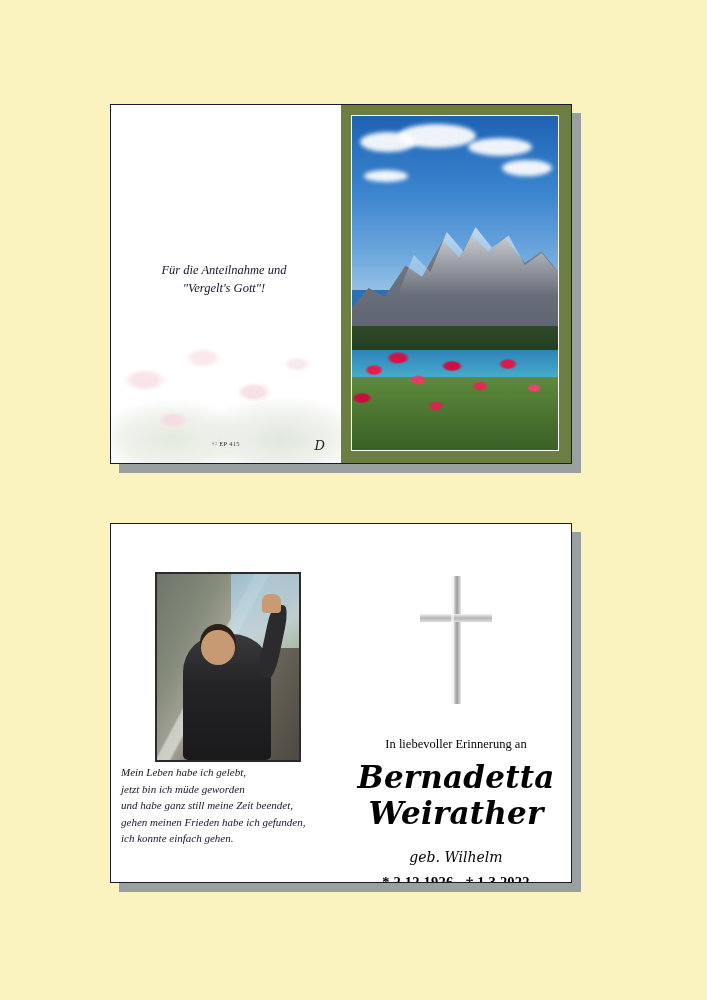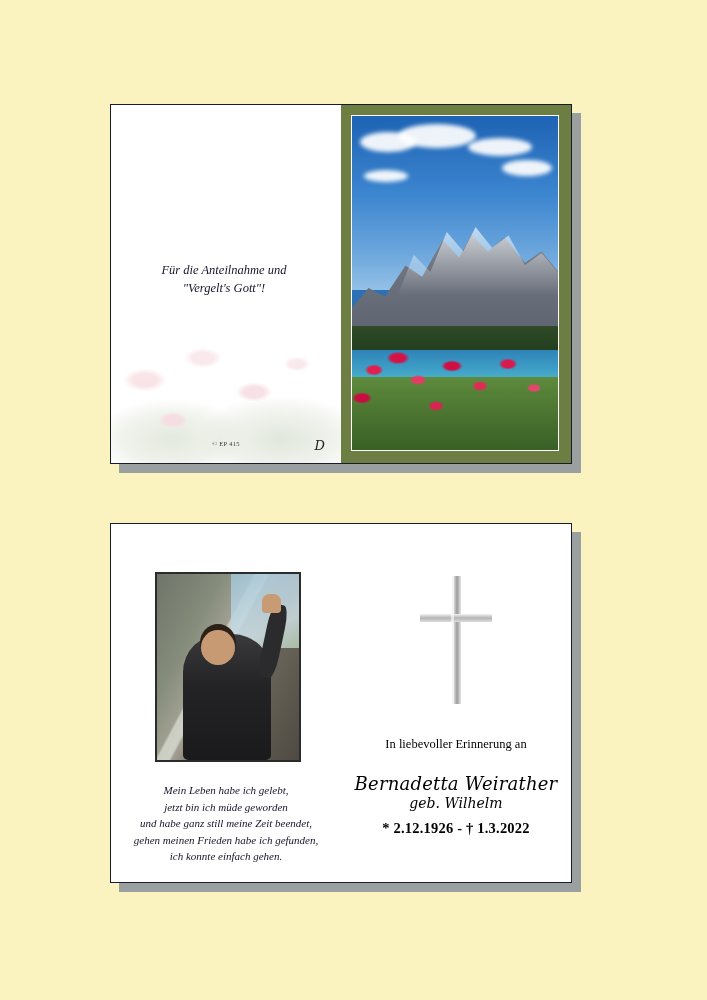--- a/index.html
+++ b/index.html
@@ -277,22 +277,22 @@
     top: 11%;
     width: 13%;
     height: 10%;
     background: #c89b75;
     border-radius: 40% 40% 20% 20%;
   }
   #card2-verse {
     position: absolute;
     left: 10px;
     right: 10px;
-    top: 258px;
-    text-align: center;
+    top: 240px;
+    text-align: left;
     font-style: italic;
     font-size: 11px;
     line-height: 1.5;
     color: #14142a;
   }
 
   #card2-right {
     position: relative;
     width: 50%;
     height: 100%;
@@ -311,31 +311,32 @@
     right: 0;
     top: 212px;
     text-align: center;
     color: #000000;
   }
   .mt-line1 {
     font-size: 12.5px;
     line-height: 1.35;
   }
   .mt-name {
-    font-size: 18px;
+    font-size: 31px;
     font-style: italic;
     font-family: "DejaVu Serif", serif;
-    margin-top: 20px;
+    margin-top: 6px;
     letter-spacing: .2px;
+    font-weight: bold;
   }
   .mt-maiden {
     font-size: 14px;
     font-style: italic;
     font-family: "DejaVu Serif", serif;
-    margin-top: 1px;
+    margin-top: 18px;
   }
   .mt-dates {
     font-size: 14.5px;
     font-weight: bold;
     margin-top: 9px;
     letter-spacing: .2px;
   }
 </style>
 </head>
 <body>

